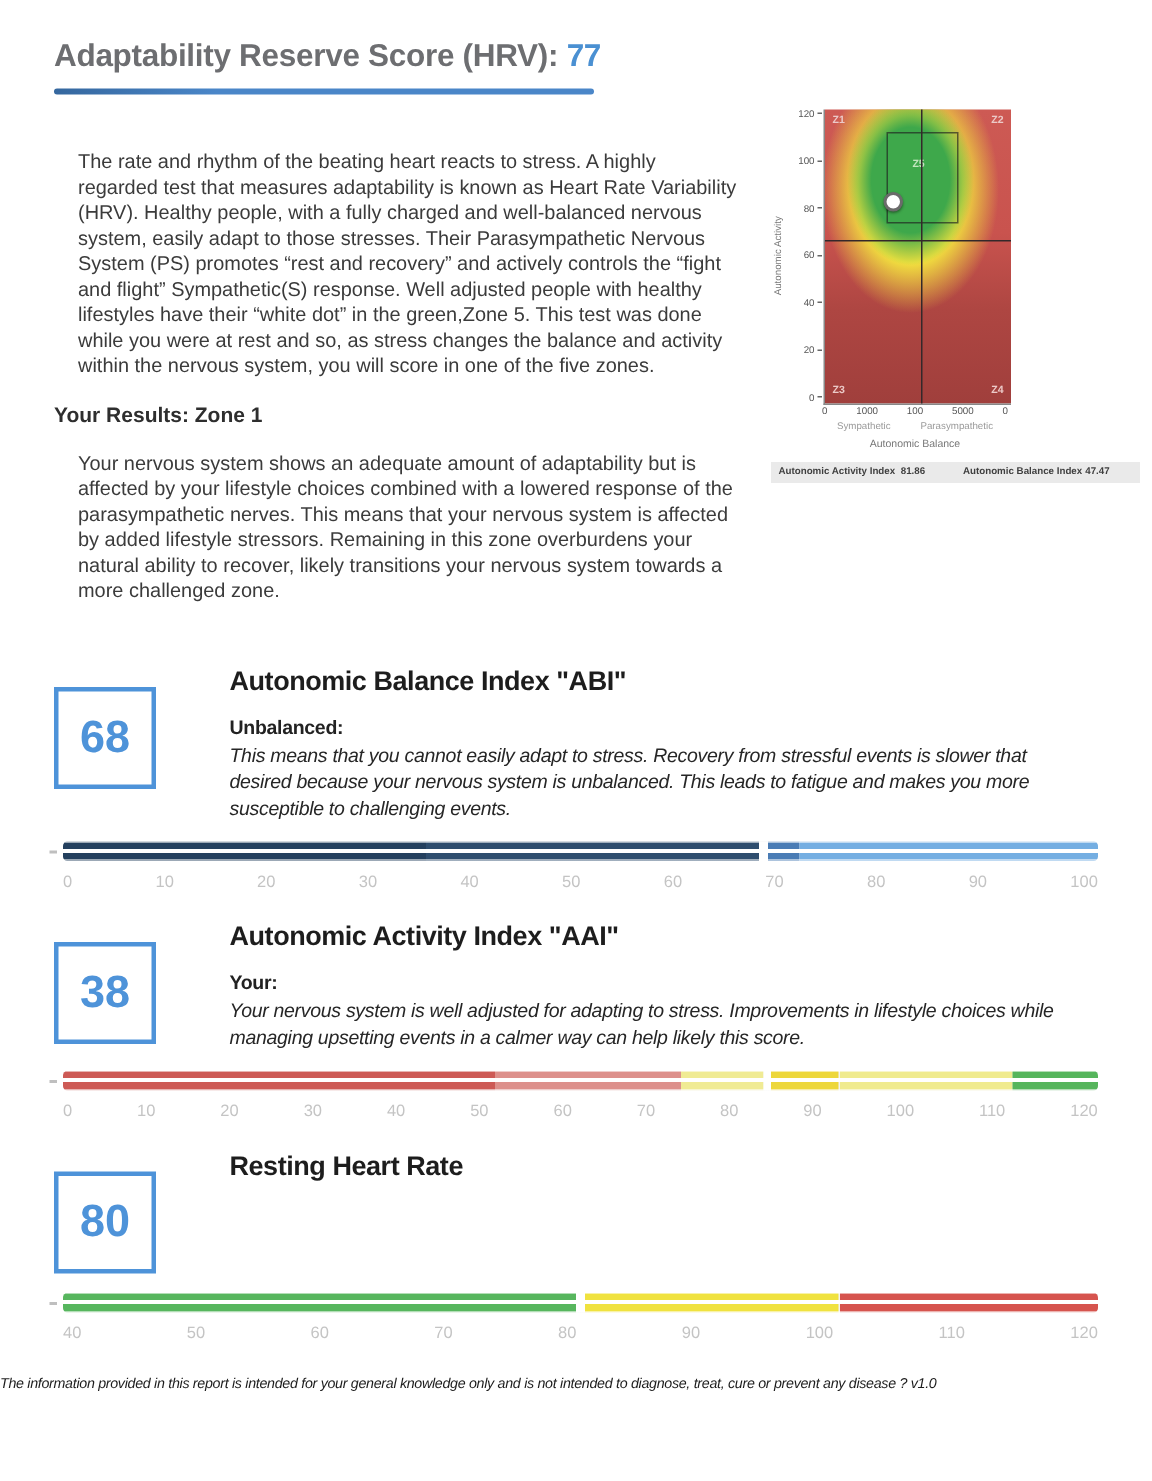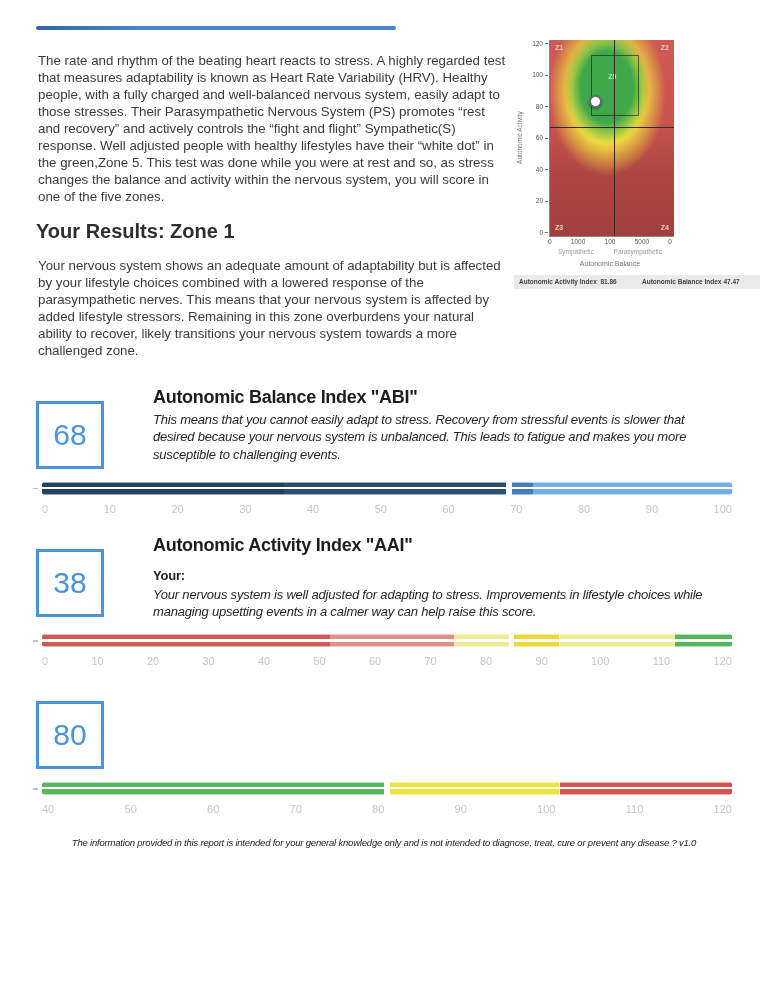--- a/index.html
+++ b/index.html
@@ -6,22 +6,22 @@
   .page{position:relative;width:768px;height:987px;background:#fff;overflow:hidden;
         font-family:"Liberation Sans",sans-serif;color:#3c3c3c;}
   
   .header{margin:26px 36px 0 36px;}
   .title{font-size:21px;font-weight:bold;color:#6d6e71;letter-spacing:-0.2px;}
   .title .score{color:#4a90d2;}
   .title-rule{width:360px;height:3.5px;background:linear-gradient(to right,#35679e,#4a86c8 30%,#4a86c8);margin-top:9px;border-radius:2px;}
   
   .cols{display:flex;margin:20px 8px 0 36px;}
   .col-text{flex:0 0 472px;}
-  .intro,.results-text{font-size:13.3px;line-height:17px;color:#3b3b3b;margin:2px;}
-  .results-heading{font-size:20px;font-weight:bold;color:#2e2e2e;margin:15px 0 14px 0;}
+  .intro,.results-text{font-size:13.3px;line-height:17px;color:#3b3b3b;margin:16px;}
+  .results-heading{font-size:14px;font-weight:bold;color:#2e2e2e;margin:15px 0 14px 0;}
   
   .col-chart{flex:0 0 246px;margin-left:6px;margin-top:-10px;}
   .chart-row{display:flex;align-items:stretch;height:196px;}
   .y-axis-label{width:10px;display:flex;align-items:center;justify-content:center;}
   .y-axis-label span{transform:rotate(-90deg);white-space:nowrap;font-size:6.5px;color:#777;}
   .y-ticks{width:24px;display:flex;flex-direction:column;justify-content:space-between;
            align-items:flex-end;font-size:6.5px;color:#555;padding:0 1px 0 0;}
   .y-ticks span::after{content:"";display:inline-block;width:3px;height:1px;background:#666;margin-left:2px;vertical-align:middle;}
   .plot{position:relative;width:124px;height:196px;border-left:1px solid #888;border-bottom:1px solid #888;
     background:
@@ -44,42 +44,45 @@
   .x-title{width:124px;margin-left:34px;text-align:center;font-size:7px;color:#777;margin-top:5px;}
   .stats{margin-top:8px;background:#eaeaea;display:flex;align-items:center;height:14px;
          font-size:6.5px;font-weight:bold;color:#3f3f3f;}
   .stats .lbl{flex:1.45;padding-left:5px;}
   .stats .val{flex:0.65;}
   
   .sections{margin:26px 30px 0 30px;}
   .section{margin-bottom:20px;}
   .sec-head{display:flex;}
   .score-box{flex:0 0 62px;width:62px;height:62px;border:3px solid #4e93d9;margin:14px 0 0 6px;
-             display:flex;align-items:center;justify-content:center;font-size:30px;color:#4e93d9;}
+             display:flex;align-items:center;justify-content:center;font-size:30px;color:#4e93d9;font-weight:bold;}
   .sec-text{margin-left:49px;width:575px;}
   .sec-title{font-size:18px;font-weight:bold;color:#1d1d1d;letter-spacing:-0.3px;}
   .sec-status{font-size:13px;font-weight:bold;color:#222;margin-top:12px;letter-spacing:-0.2px;}
   .sec-desc{font-size:13px;line-height:1.38;color:#262626;margin-top:3px;letter-spacing:-0.2px;font-style:italic;}
   .bar-area{position:relative;margin:13px 6px 0 12px;}
   .bar-area::before{content:"";position:absolute;left:-9px;top:6px;width:5px;height:1.5px;background:#bfbfbf;}
   .bar{position:relative;height:13px;border-radius:3px;overflow:hidden;background:#f2f2f2;}
   .seg{position:absolute;top:0;bottom:0;}
   .bar-stripes{position:absolute;inset:0;pointer-events:none;border-radius:3px;
     background:linear-gradient(to bottom,rgba(255,255,255,.55) 0 1px,transparent 1px 5px,
                #fff 5px 7.5px,transparent 7.5px 12px,rgba(255,255,255,.55) 12px 13px);}
   .ticks{display:flex;justify-content:space-between;font-size:11px;color:#7c7c7c;margin-top:8px;}
   
-  .footer{margin-top:22px;text-align:center;font-size:9.5px;font-style:italic;color:#1c1c1c;letter-spacing:-0.2px;}
+  .footer{margin-top:22px;text-align:left;font-size:9.5px;font-style:italic;color:#1c1c1c;letter-spacing:-0.2px;}
 </style>
 </head>
 <body>
 
 <div class="page">
 
   <div class="header">
+    <div class="title">
+      <span>Adaptability Reserve Score (HRV): </span><span class="score">77</span>
+    </div>
     <div class="title-rule"></div>
   </div>
 
   <div class="cols">
     <div class="col-text">
       <p class="intro">The rate and rhythm of the beating heart reacts to stress. A highly regarded test that measures adaptability is known as Heart Rate Variability (HRV). Healthy people, with a fully charged and well-balanced nervous system, easily adapt to those stresses. Their Parasympathetic Nervous System (PS) promotes “rest and recovery” and actively controls the “fight and flight” Sympathetic(S) response. Well adjusted people with healthy lifestyles have their “white dot” in the green,Zone 5. This test was done while you were at rest and so, as stress changes the balance and activity within the nervous system, you will score in one of the five zones.</p>
       <div class="results-heading">Your Results: Zone 1</div>
       <p class="results-text">Your nervous system shows an adequate amount of adaptability but is affected by your lifestyle choices combined with a lowered response of the parasympathetic nerves. This means that your nervous system is affected by added lifestyle stressors. Remaining in this zone overburdens your natural ability to recover, likely transitions your nervous system towards a more challenged zone.</p>
     </div>
 
@@ -130,20 +133,21 @@
     </div>
   </div>
 
   <div class="sections">
 
     <div class="section">
       <div class="sec-head">
         <div class="score-box">68</div>
         <div class="sec-text">
           <div class="sec-title">Autonomic Balance Index "ABI"</div>
+          <div class="sec-status">Unbalanced:</div>
           <div class="sec-desc">This means that you cannot easily adapt to stress. Recovery from stressful events is slower that desired because your nervous system is unbalanced. This leads to fatigue and makes you more susceptible to challenging events.</div>
         </div>
       </div>
       <div class="bar-area">
         <div class="bar">
             <div class="seg" style="left: 0%; width: 35%; background: rgb(36, 64, 94);"></div>
             <div class="seg" style="left: 35%; width: 32.3%; background: rgb(46, 77, 110);"></div>
             <div class="seg" style="left: 67.3%; width: 0.8%; background: rgb(255, 255, 255);"></div>
             <div class="seg" style="left: 68.1%; width: 3.1%; background: rgb(74, 124, 181);"></div>
             <div class="seg" style="left: 71.2%; width: 28.8%; background: rgb(116, 174, 226);"></div>
@@ -164,21 +168,21 @@
           </div>
       </div>
     </div>
 
     <div class="section">
       <div class="sec-head">
         <div class="score-box">38</div>
         <div class="sec-text">
           <div class="sec-title">Autonomic Activity Index "AAI"</div>
           <div class="sec-status">Your:</div>
-          <div class="sec-desc">Your nervous system is well adjusted for adapting to stress. Improvements in lifestyle choices while managing upsetting events in a calmer way can help raise this score.</div>
+          <div class="sec-desc">Your nervous system is well adjusted for adapting to stress. Improvements in lifestyle choices while managing upsetting events in a calmer way can help likely this score.</div>
         </div>
       </div>
       <div class="bar-area">
         <div class="bar">
             <div class="seg" style="left: 0%; width: 41.6667%; background: rgb(205, 90, 85);"></div>
             <div class="seg" style="left: 41.6667%; width: 18.0833%; background: rgb(221, 144, 139);"></div>
             <div class="seg" style="left: 59.75%; width: 8%; background: rgb(240, 235, 148);"></div>
             <div class="seg" style="left: 67.75%; width: 0.666667%; background: rgb(255, 255, 255);"></div>
             <div class="seg" style="left: 68.4167%; width: 6.58333%; background: rgb(237, 215, 59);"></div>
             <div class="seg" style="left: 75%; width: 16.6667%; background: rgb(240, 235, 142);"></div>
@@ -200,20 +204,21 @@
             <span>110</span>
             <span>120</span>
           </div>
       </div>
     </div>
 
     <div class="section">
       <div class="sec-head">
         <div class="score-box">80</div>
         <div class="sec-text">
+          <div class="sec-title">Resting Heart Rate</div>
         </div>
       </div>
       <div class="bar-area">
         <div class="bar">
             <div class="seg" style="left: 0%; width: 49.5%; background: rgb(87, 182, 94);"></div>
             <div class="seg" style="left: 49.5%; width: 1%; background: rgb(255, 255, 255);"></div>
             <div class="seg" style="left: 50.5%; width: 24.5%; background: rgb(240, 226, 63);"></div>
             <div class="seg" style="left: 75%; width: 25%; background: rgb(214, 84, 78);"></div>
           </div>
         <div class="bar-stripes"></div>

